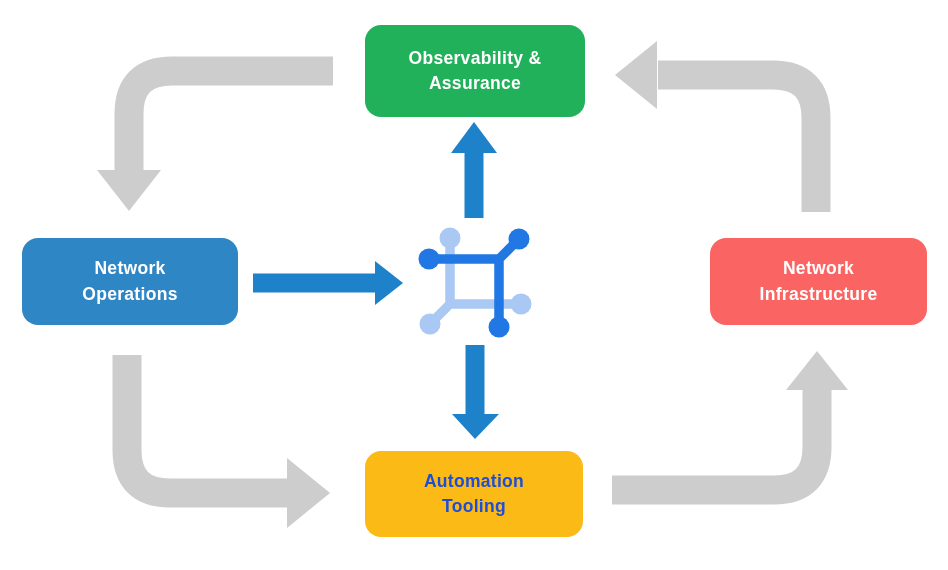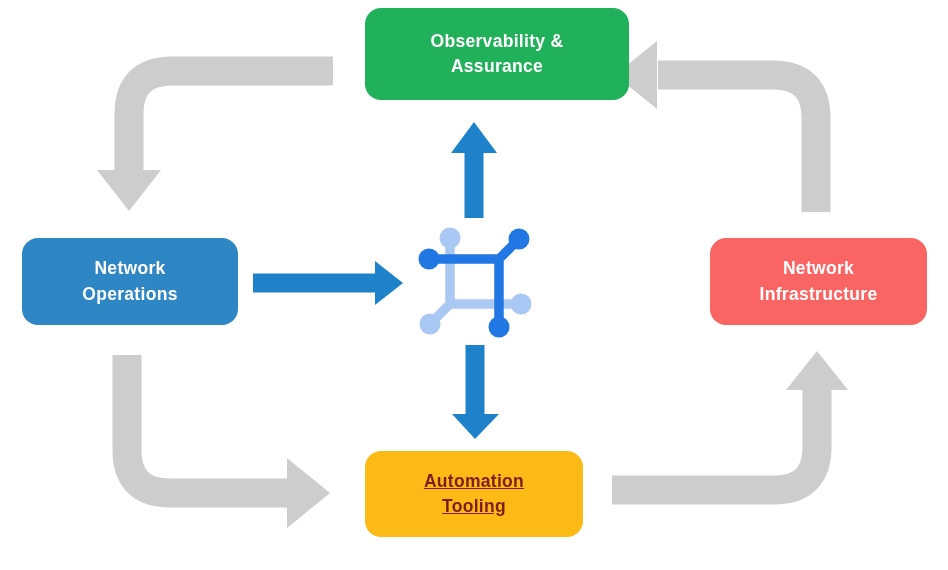--- a/index.html
+++ b/index.html
@@ -23,21 +23,21 @@
     justify-content:center;
     text-align:center;
   }
   .node .label{
     white-space:pre-line;
     font-weight:700;
     font-size:17.5px;
     line-height:1.45;
     letter-spacing:.3px;
   }
-  #node-observability{left:365px;top:8px;width:264px;height:92px;}
+  #node-observability{left:365px;top:25px;width:220px;height:92px;}
   #node-operations{left:22px;top:238px;width:216px;height:87px;}
   #node-infrastructure{left:710px;top:238px;width:217px;height:87px;}
   #node-automation{left:365px;top:451px;width:218px;height:86px;}
   .gray-shaft{fill:none;stroke-width:29px;stroke-linecap:butt;}
   .blue-shaft{fill:none;stroke-width:19px;stroke-linecap:butt;}
   .icon-line{fill:none;stroke-width:9.5px;stroke-linejoin:round;}
 </style>
 </head>
 <body>
 
@@ -107,17 +107,17 @@
     <span class="label" style="color: rgb(255, 255, 255);">Network
 Operations</span>
   </div>
 
   <div class="node" id="node-infrastructure" style="background-color: rgb(250, 100, 98);">
     <span class="label" style="color: rgb(255, 255, 255);">Network
 Infrastructure</span>
   </div>
 
   <div class="node" id="node-automation" style="background-color: rgb(252, 186, 22);">
-    <span class="label" style="color: #7f1d1d; text-decoration: underline;">Automation
+    <span class="label" style="color: #1d4ed8;">Automation
 Tooling</span>
   </div>
 
 </div>
 
 </body></html>

